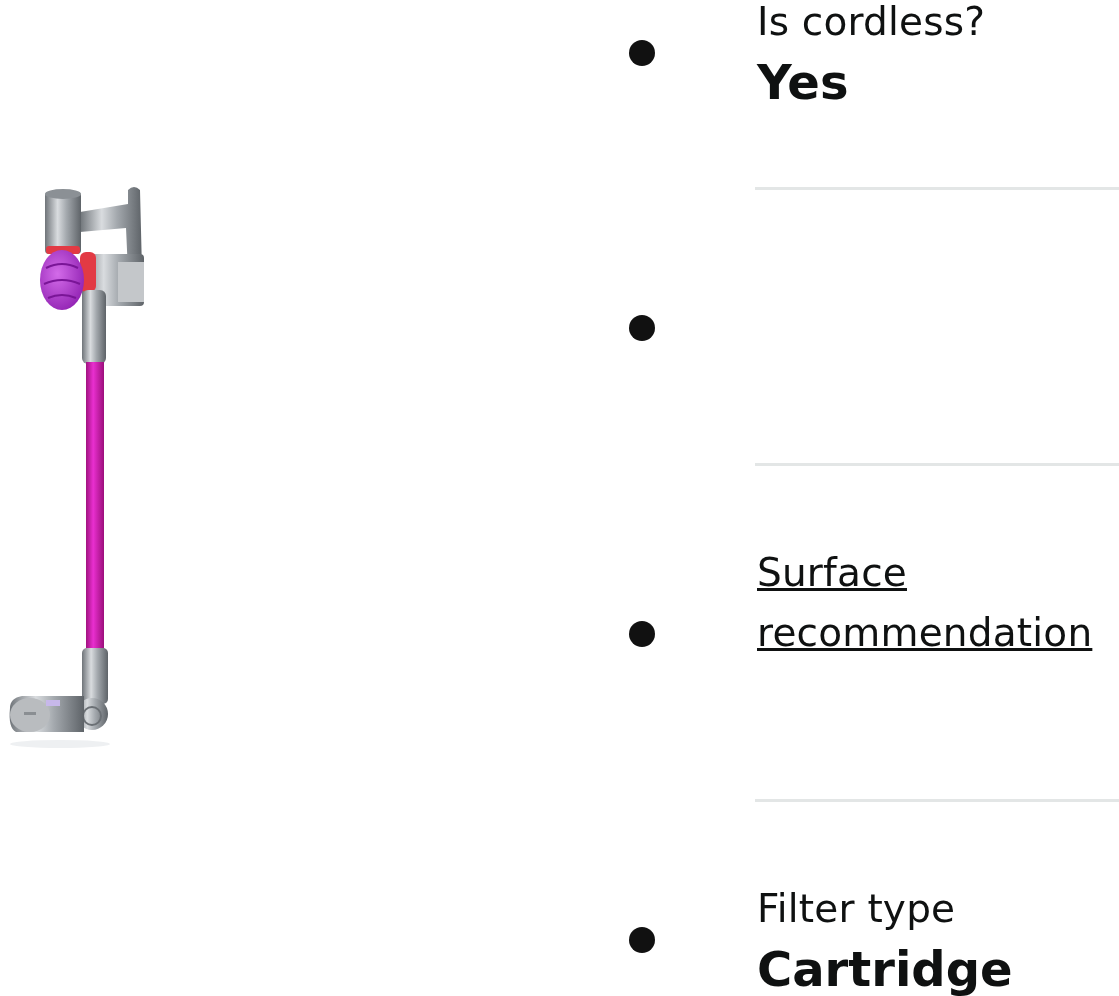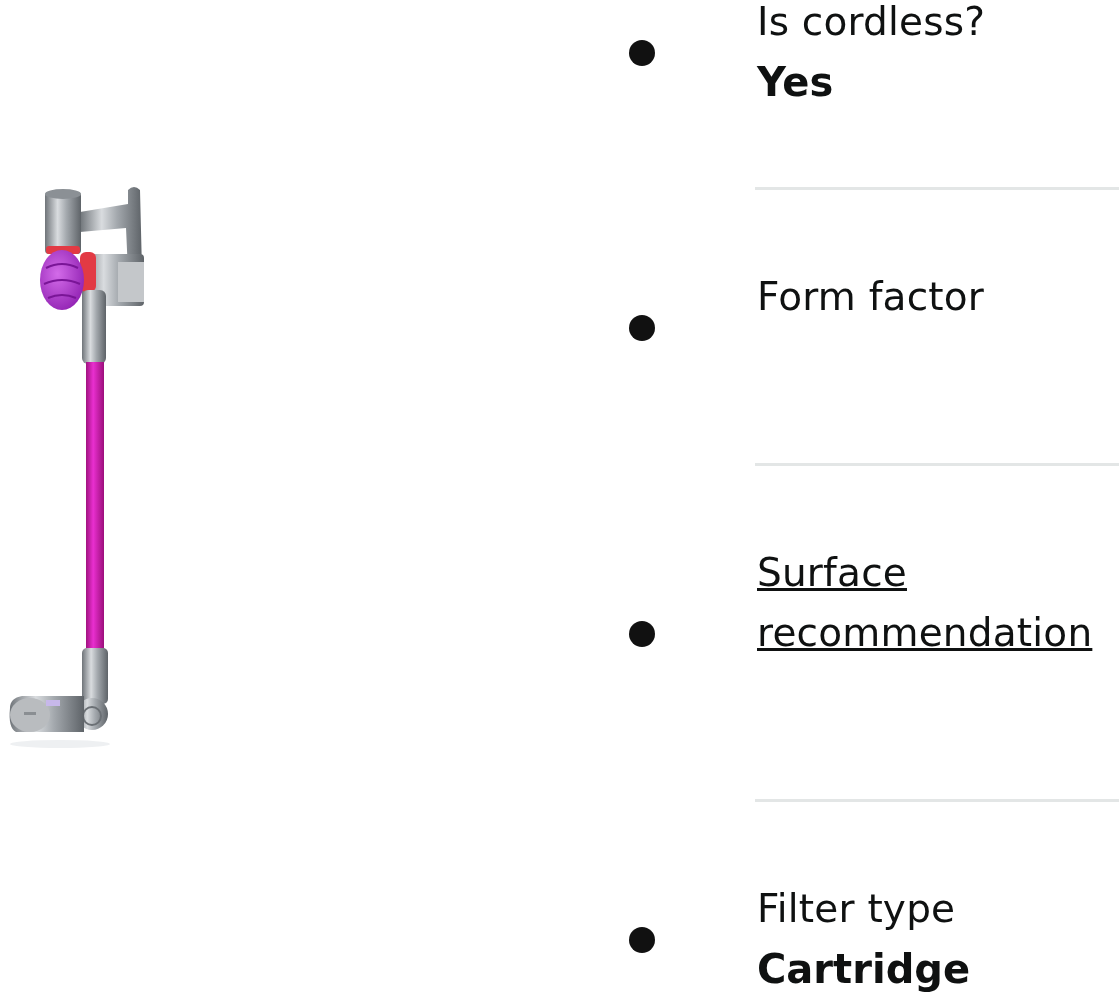--- a/index.html
+++ b/index.html
@@ -2,21 +2,21 @@
 <html><head>
 <meta charset="utf-8">
 <style>
   html, body { margin:0; padding:0; background:#ffffff; }
   body { width:1119px; height:996px; position:relative; overflow:hidden;
          font-family:"DejaVu Sans", "Liberation Sans", sans-serif; color:#0f1111; }
   .product { position:absolute; left:0; top:180px; width:160px; height:580px; }
   .bullet { position:absolute; left:629px; width:26px; height:26px; border-radius:50%; background:#111111; }
   .item { position:absolute; left:757px; width:362px; }
   .label { font-size:39px; line-height:60px; font-weight:400; letter-spacing:0.2px; }
-  .value { font-size:40px; line-height:60px; font-weight:700; }
+  .value { font-size:48px; line-height:60px; font-weight:700; }
   .divider { position:absolute; left:755px; width:364px; height:3px; background:#e3e6e6; }
 </style>
 </head>
 <body>
 
 <div class="product">
   <svg width="160" height="580" viewBox="0 0 160 580">
     <defs>
       <linearGradient id="metal" x1="0" x2="1" y1="0" y2="0">
         <stop offset="0" stop-color="#6f7479"></stop>
@@ -70,21 +70,20 @@
 
   <div class="bullet" style="top:40px;"></div>
   <div class="item" style="top:-8px;">
     <div class="label">Is cordless?</div>
     <div class="value">Yes</div>
   </div>
   <div class="divider" style="top:187px;"></div>
 
   <div class="bullet" style="top:315px;"></div>
   <div class="item" style="top:267px;">
-    <div class="label">Form factor</div>
   </div>
   <div class="divider" style="top:463px;"></div>
 
   <div class="bullet" style="top:621px;"></div>
   <div class="item" style="top:543px;text-decoration:underline;">
     <div class="label">Surface</div>
     <div class="label">recommendation</div>
   </div>
   <div class="divider" style="top:799px;"></div>
 

